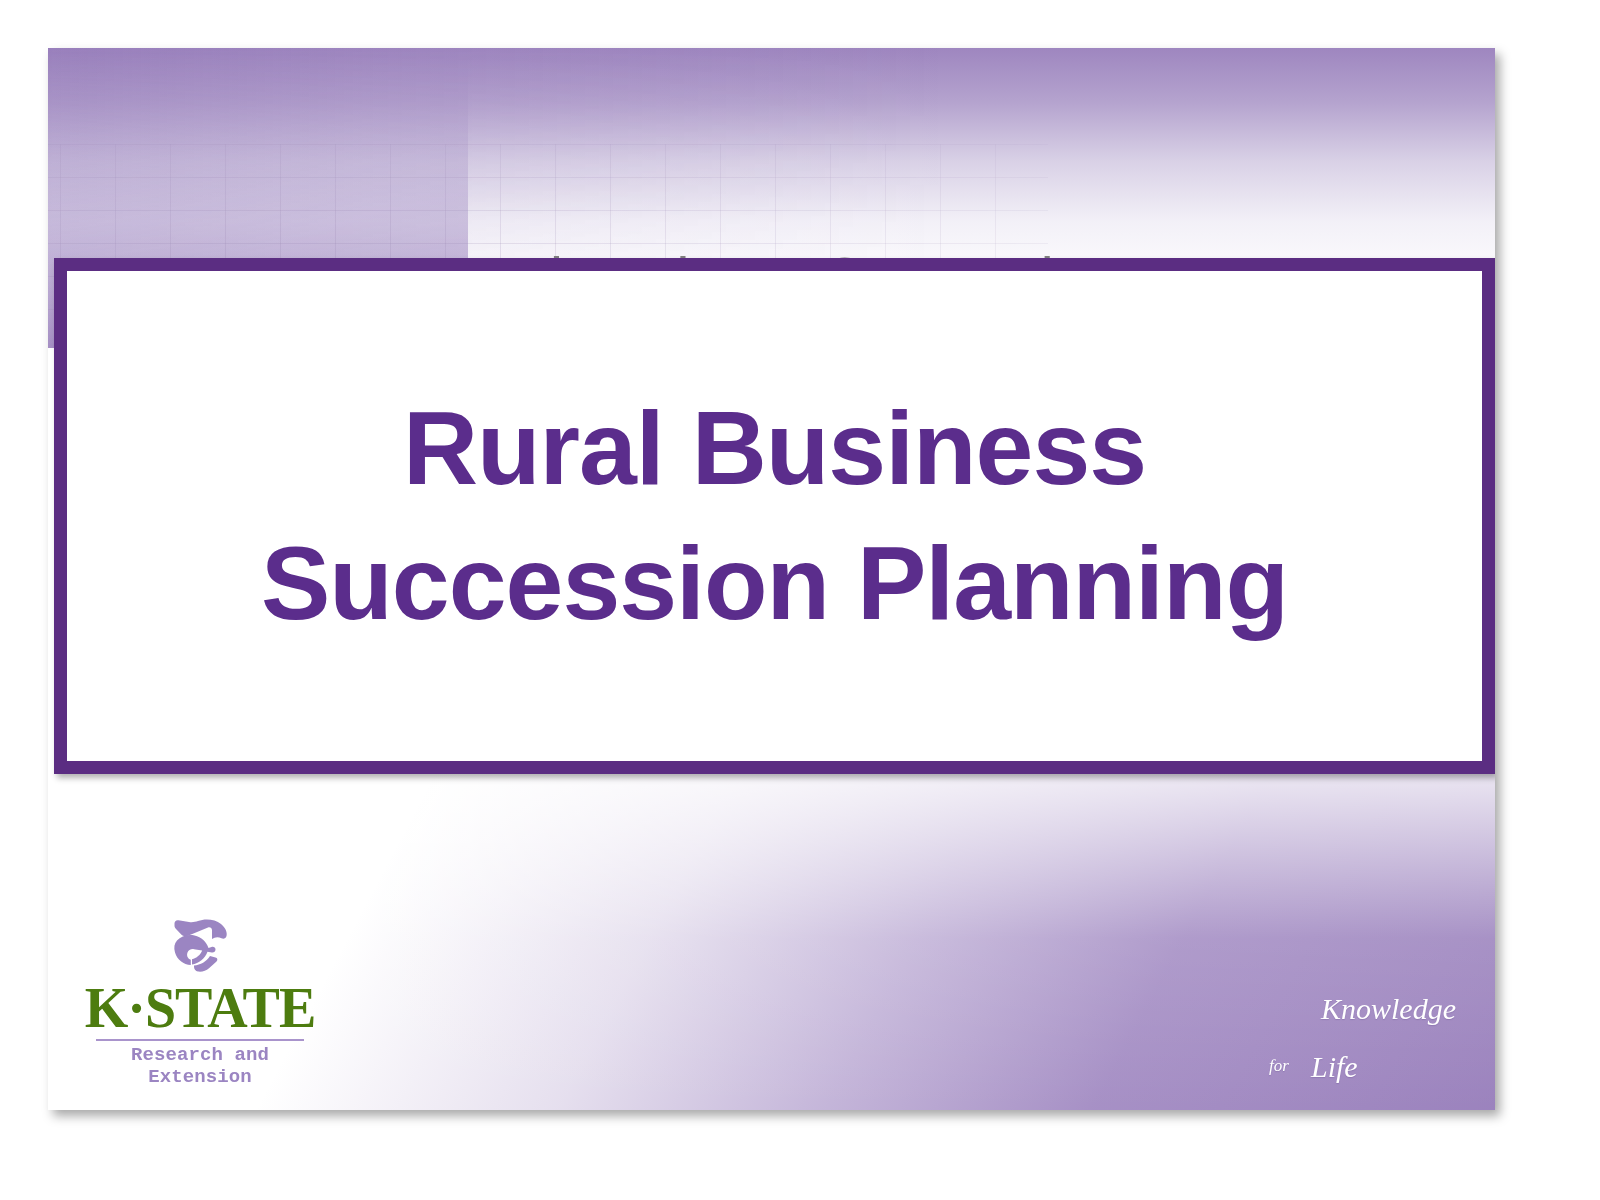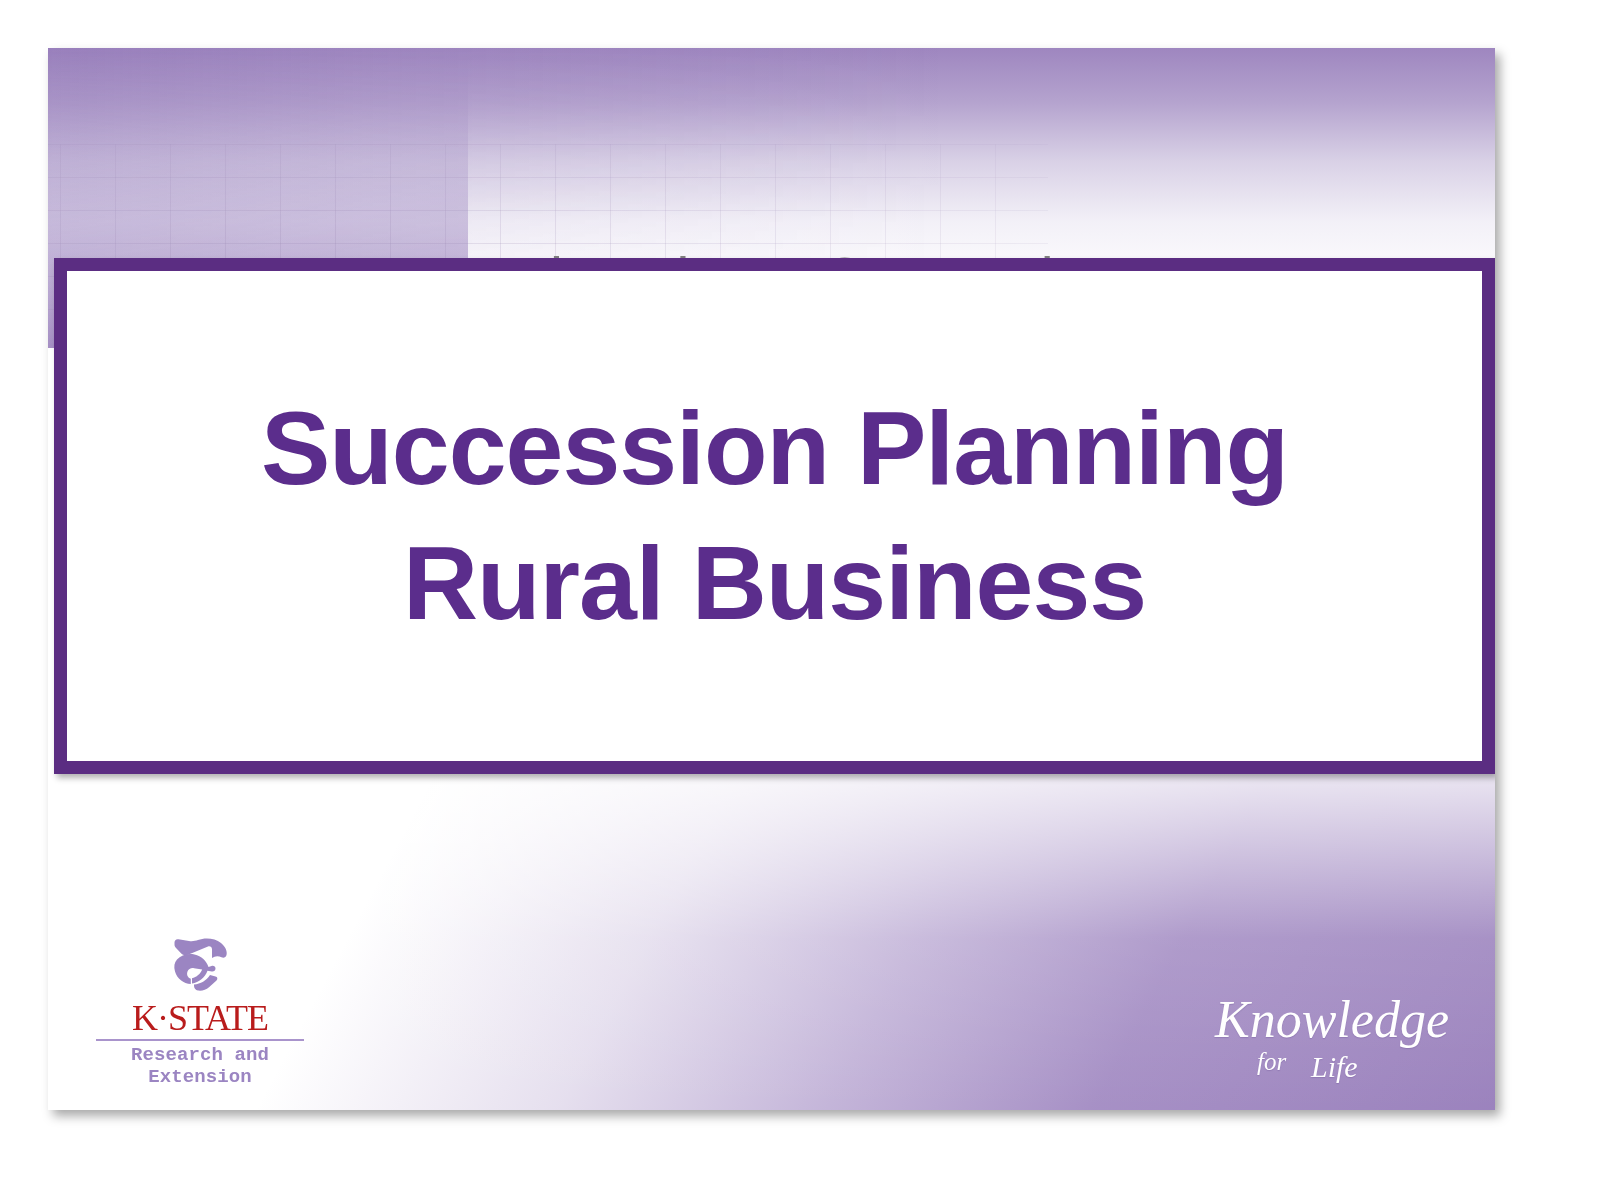--- a/index.html
+++ b/index.html
@@ -157,24 +157,24 @@
     font-family: "Liberation Serif", serif;
   }
   #wildcat-icon {
     display: block;
     margin: 0 auto 2px auto;
     width: 70px;
     height: 62px;
   }
   #kstate-wordmark {
     font-family: "Liberation Serif", serif;
-    font-weight: normal;
-    font-size: 36px;
+    font-weight: bold;
+    font-size: 56px;
     letter-spacing: -1px;
-    color: #b91c1c;
+    color: #4d7c0f;
     line-height: 0.96;
     display: block;
   }
   #kstate-rule {
     width: 208px;
     height: 2px;
     background: #A994CC;
     margin: 3px auto 3px auto;
   }
   #kstate-subline {
@@ -193,32 +193,32 @@
     bottom: 30px;
     width: 220px;
     height: 92px;
     font-family: "Liberation Serif", serif;
     font-style: italic;
     color: #ffffff;
     text-shadow: 0 1px 1px rgba(110,85,150,0.35);
   }
   #knowledge-word {
     position: absolute;
-    right: 12px;
+    right: 5px;
     top: 6px;
-    font-size: 52px;
+    font-size: 30px;
     line-height: 1;
     white-space: nowrap;
     margin-left: 47px;
   }
   #for-word {
     position: absolute;
-    left: 16px;
+    left: 28px;
     bottom: 6px;
-    font-size: 25px;
+    font-size: 17px;
     line-height: 1;
   }
   #life-word {
     position: absolute;
     left: 70px;
     bottom: -2px;
     font-size: 30px;
     line-height: 1;
   }
 </style>
@@ -231,22 +231,22 @@
   <div class="bg-layer" id="top-gradient-left"></div>
   <div class="bg-layer" id="grid-pattern"></div>
   <div class="bg-layer" id="bottom-gradient"></div>
   <div class="bg-layer" id="bottom-gradient-fade"></div>
   <div id="right-wash"></div>
 
   <div id="ghost-title">Rural Business Succession</div>
 
   <div id="title-box">
     <div id="title-box-inner">
+      <span class="t-line">Rural Business</span>
       <span class="t-line">Succession Planning</span>
-      <span class="t-line">Rural Business</span>
     </div>
   </div>
 
   <div id="kstate-logo">
     <svg id="wildcat-icon" viewBox="0 0 70 62">
       <path fill="#9B85C2" d="M9.5 5.5 C9.5 3.2 11 1.8 13.5 2.2 L24 4.0 C27 4.5 30.5 4.0 33 3.0 C40 0.3 50 1.0 56 6.0 C60.5 9.8 62.5 14.5 61.5 18.0 C60.8 20.5 58.5 21.2 56.5 20.2 C54 19.0 51.5 18.8 49.5 19.8 L47 21.0 L47 12.2 C47 10.0 45.0 8.6 43.0 9.4 L23.0 17.8 C20.5 18.8 18.0 18.2 16.0 16.2 L10.8 10.8 C10.0 10.0 9.5 8.8 9.5 7.6 Z"></path>
       <path fill="#9B85C2" d="M12.0 22.5 C16.0 18.0 23.0 16.0 29.5 17.5 C36.5 19.1 41.5 24.0 43.5 30.0 L46.5 29.0 C48.5 28.3 50.5 29.4 50.5 31.5 C50.5 33.6 48.8 34.8 46.8 34.5 L42.5 33.8 C40.0 40.5 34.0 45.5 27.0 46.5 L27.0 41.2 C31.5 40.3 35.5 37.0 37.2 32.6 L29.0 31.2 C26.0 30.7 23.5 32.0 22.5 34.5 C21.3 37.6 22.8 40.8 25.8 41.8 L25.8 47.0 C18.5 46.8 12.0 41.5 10.0 34.5 C8.6 29.8 9.3 25.5 12.0 22.5 Z"></path>
       <path fill="#9B85C2" d="M29.0 47.5 C35.5 47.0 41.5 43.5 45.0 38.0 L50.5 39.5 C52.5 40.0 53.0 42.0 51.5 43.4 L44.0 50.2 C41.0 52.9 37.0 54.2 33.0 53.6 C30.5 53.2 28.8 51.0 29.0 48.5 Z"></path>
     </svg>
     <span id="kstate-wordmark">K·STATE</span>

